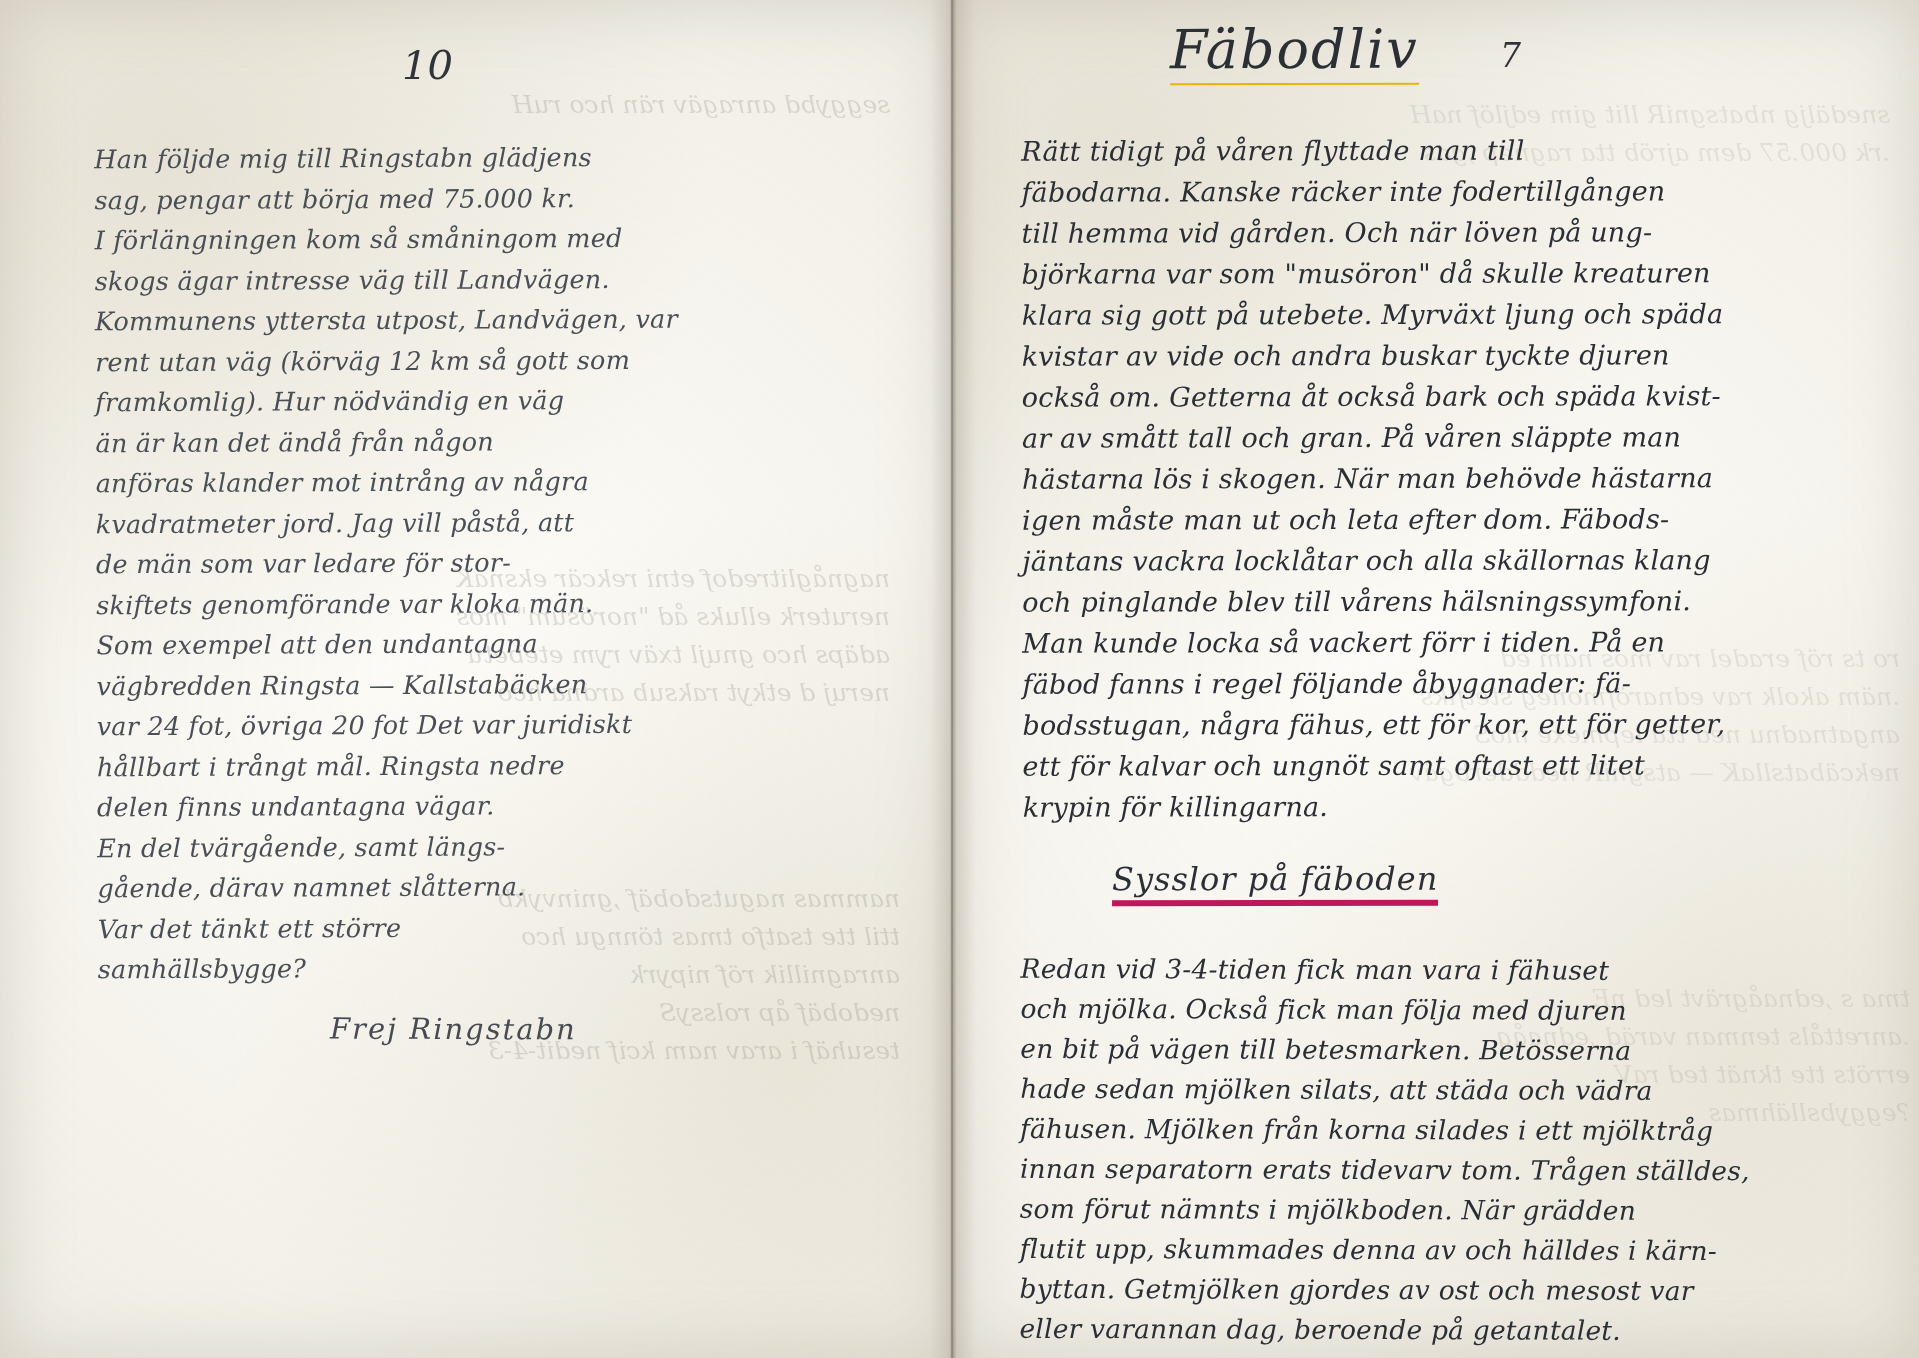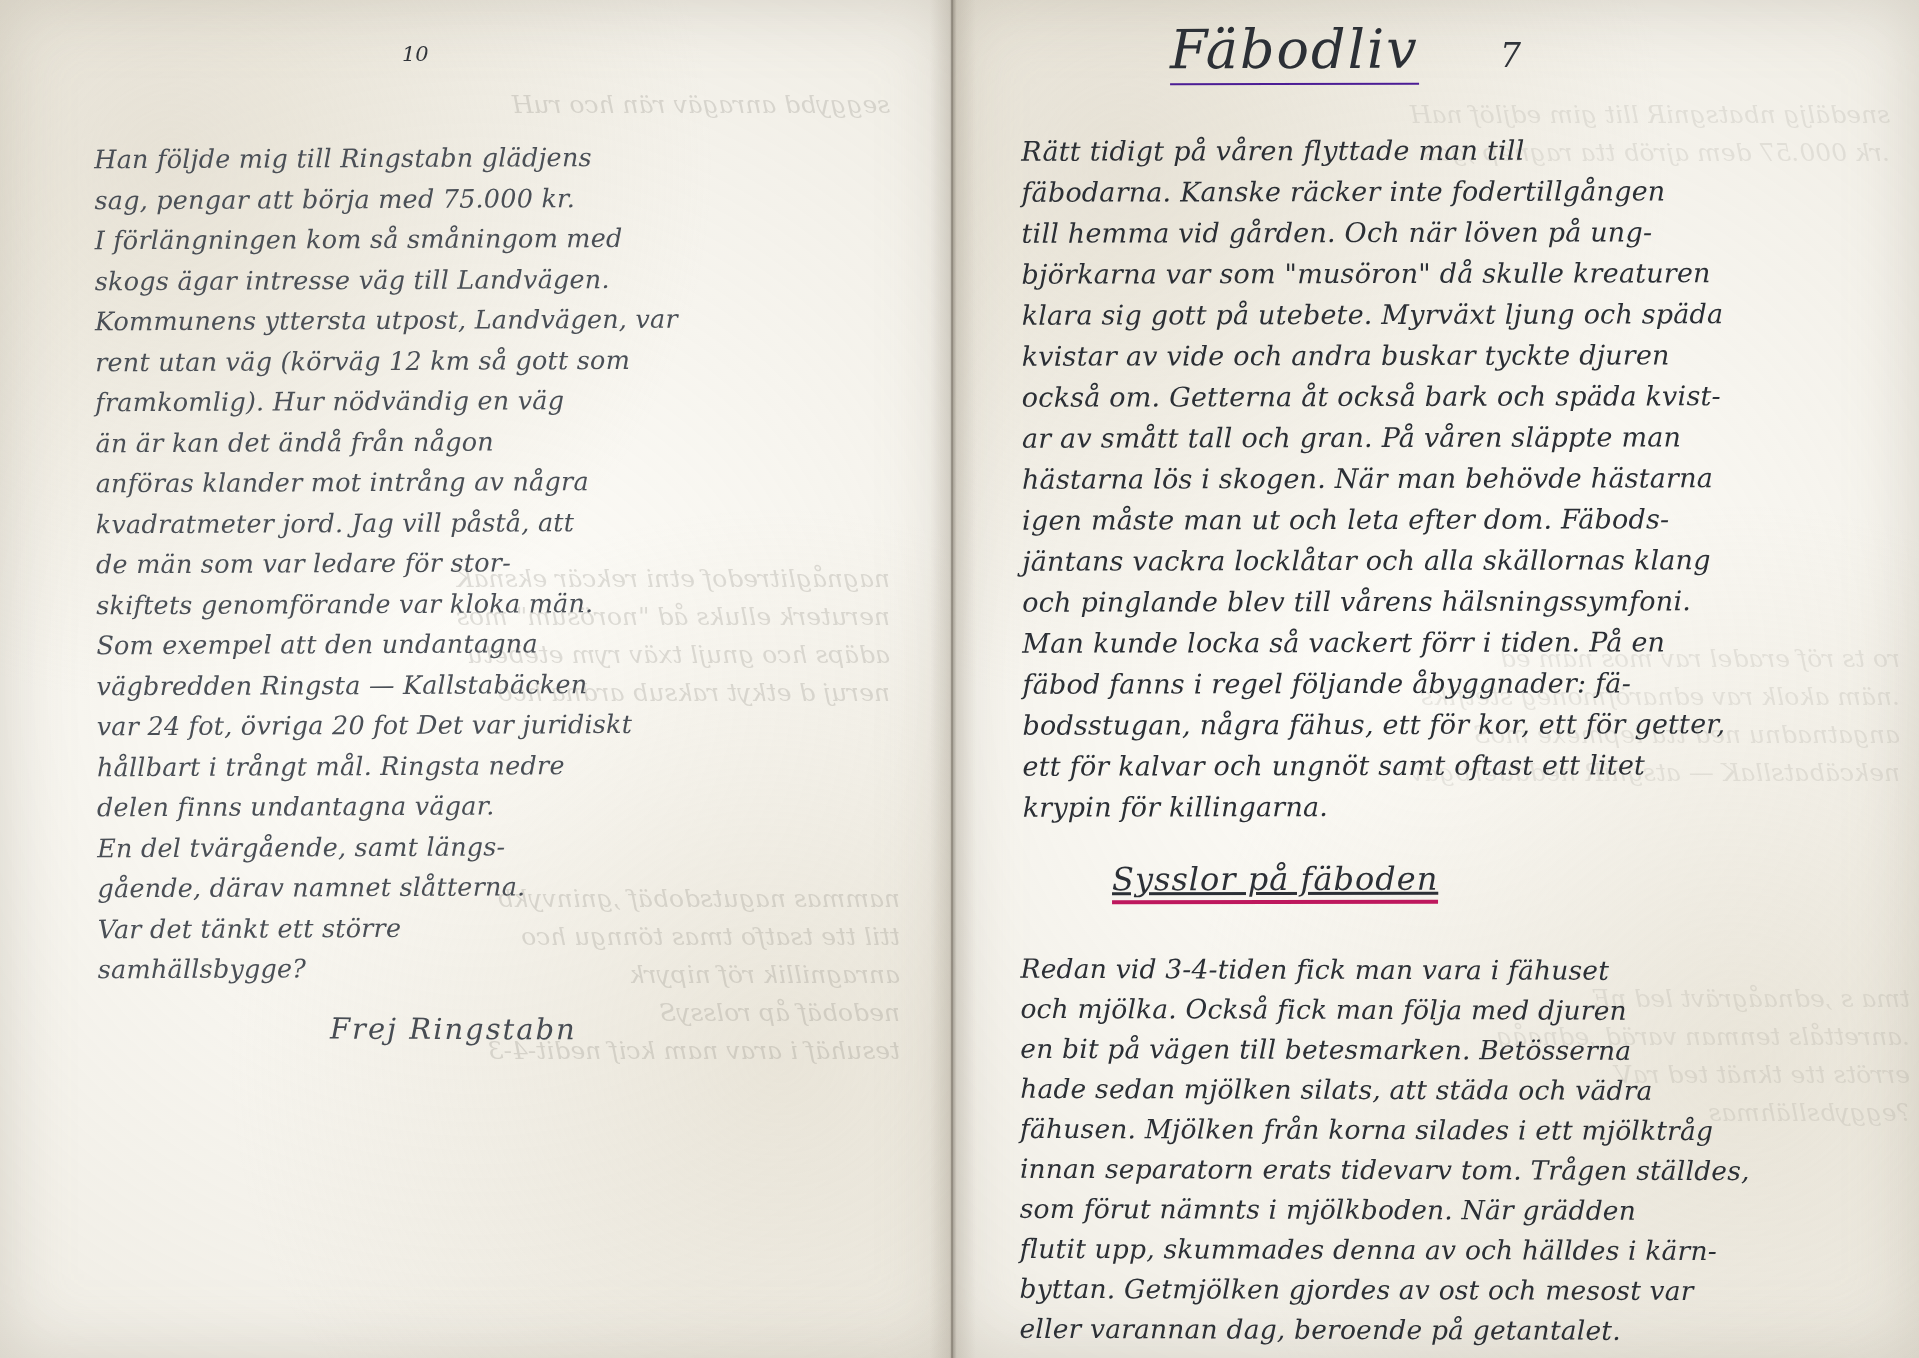--- a/index.html
+++ b/index.html
@@ -66,47 +66,46 @@
     width: 2px;
     height: 1358px;
     background: rgba(110,104,94,.45);
     pointer-events: none;
   }
 
   .pageno {
     position: absolute;
     font-family: "DejaVu Serif", serif;
     font-style: italic;
-    font-size: 21px;
+    font-size: 40px;
     color: #30343a;
   }
   .pageno.left  { left: 402px; top: 42px; }
   .pageno.right { left: 1500px; top: 36px; font-size: 33px; }
 
   .heading {
     font-family: "DejaVu Serif", serif;
     font-style: italic;
     color: #2c3036;
     font-size: 54px;
     letter-spacing: 2px;
-    border-bottom: 2px solid #4c1d95;
+    border-bottom: 2px solid #eab308;
     display: inline-block;
     padding-bottom: 4px;
     line-height: 1.05;
   }
   .subheading {
     font-family: "DejaVu Serif", serif;
     font-style: italic;
     color: #2c3036;
     font-size: 32px;
     letter-spacing: 1px;
-    border-bottom: 4px solid #be185d;
+    border-bottom: 6px solid #be185d;
     display: inline-block;
     padding-bottom: 2px;
-    text-decoration: underline;
   }
 
   
   .lines {
     position: absolute;
   }
   .lines .ln {
     display: block;
     white-space: nowrap;
     font-family: "DejaVu Serif", serif;

